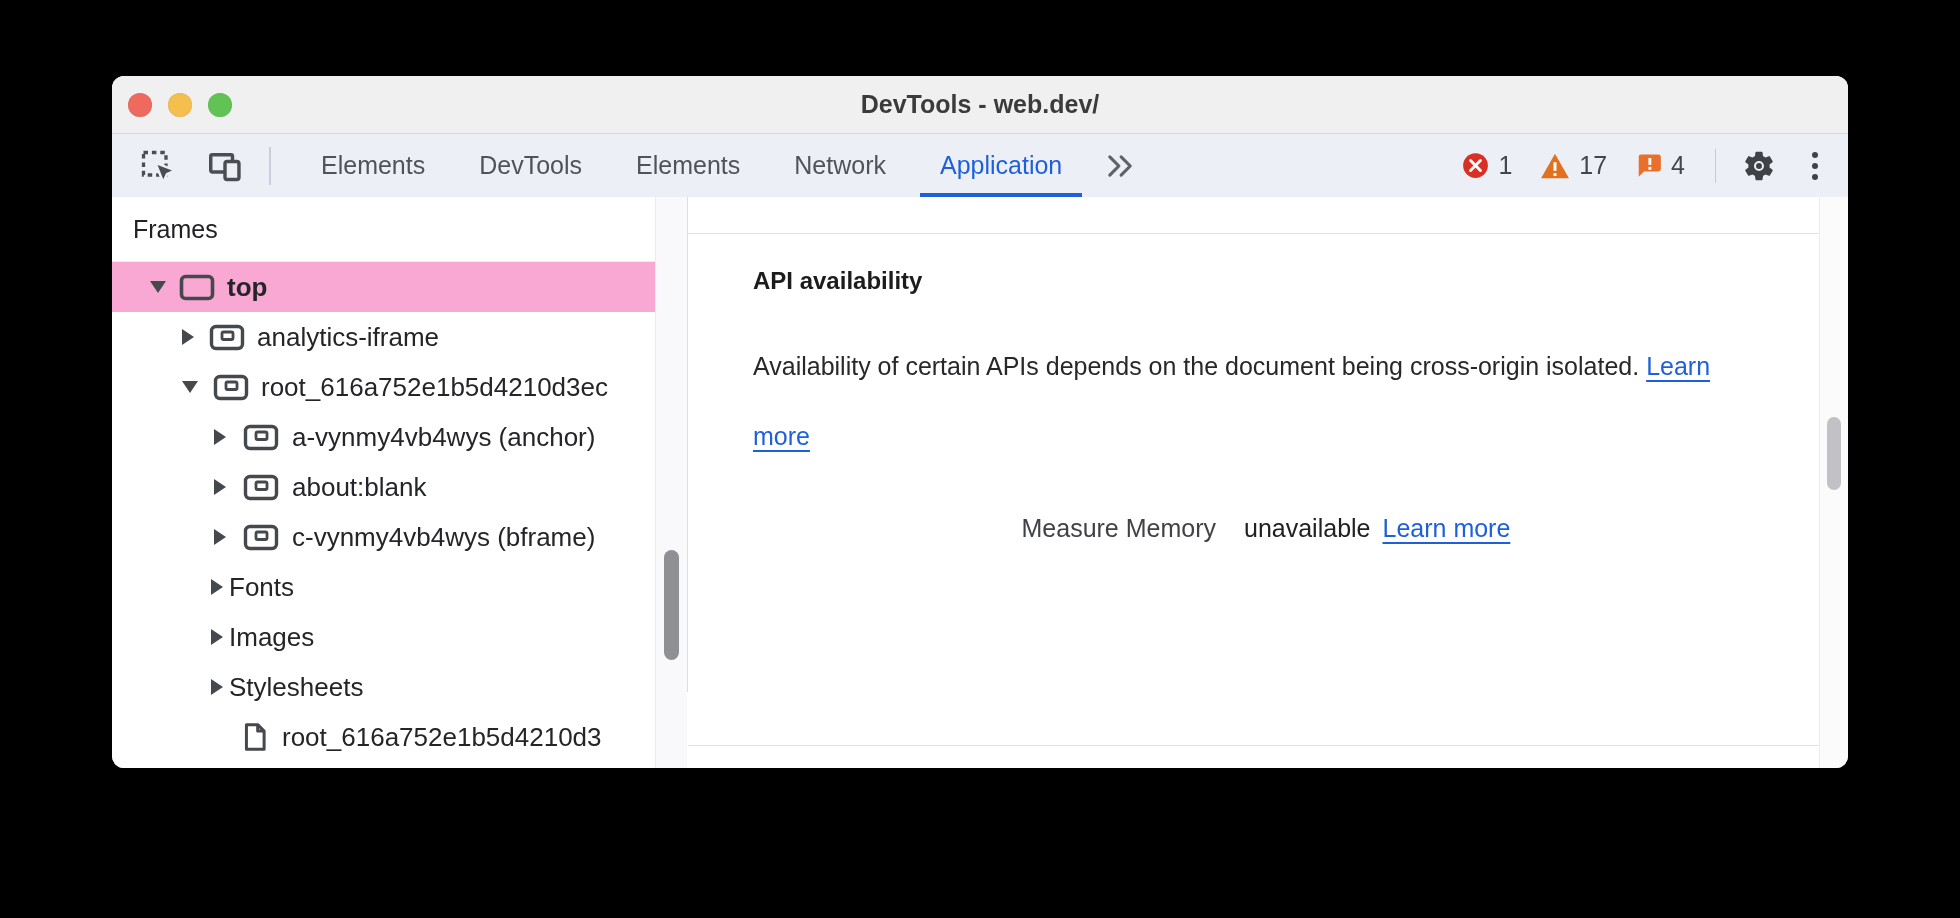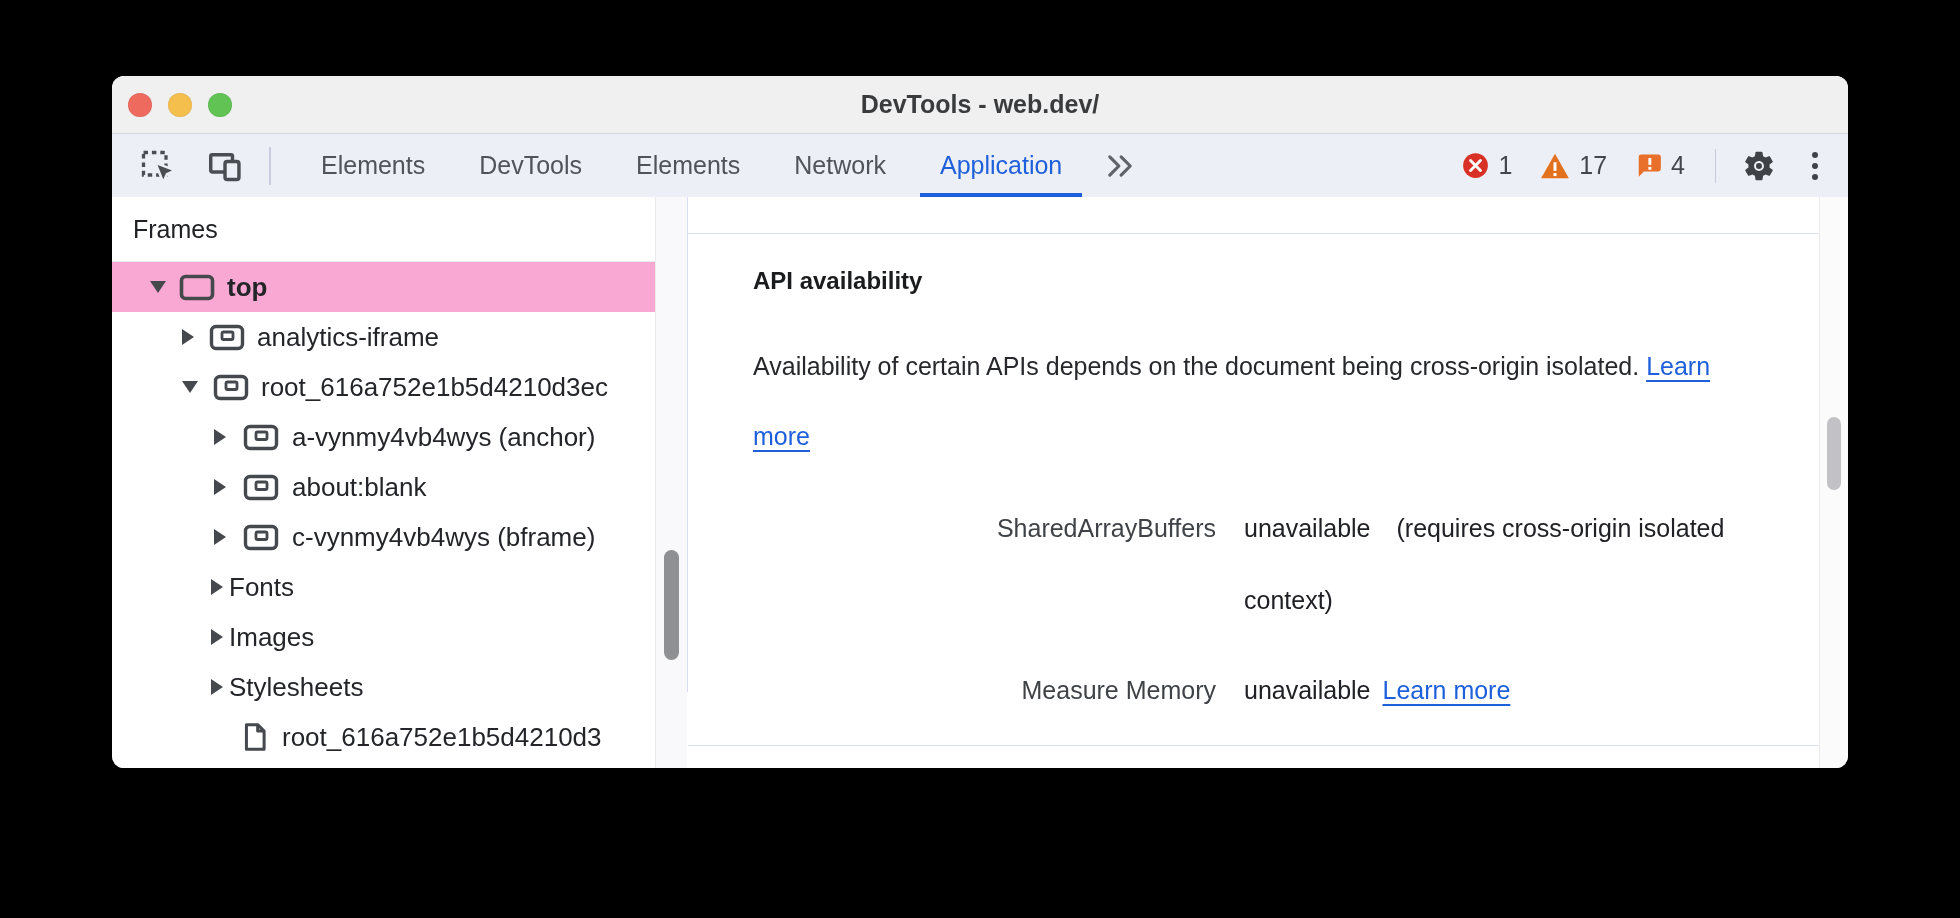--- a/index.html
+++ b/index.html
@@ -289,26 +289,20 @@
 
     <div class="report-heading">API availability</div>
 
     <div class="report-para">
       <span>Availability of certain APIs depends on the document being cross-origin isolated.</span>
       <a class="link">Learn more</a>
     </div>
 
     <div class="api-table">
       <div class="api-row">
-        <div class="cell key">SharedArrayBuffers</div>
-        <div class="cell value">
-          <span>unavailable</span><span class="note">(requires cross-origin isolated context)</span>
-        </div>
-      </div>
-      <div class="api-row">
         <div class="cell key">Measure Memory</div>
         <div class="cell value">
           <span>unavailable</span><a class="link vlink">Learn more</a>
         </div>
       </div>
     </div>
 
     <div class="hline bottom"></div>
 
     <div class="mscroll">

